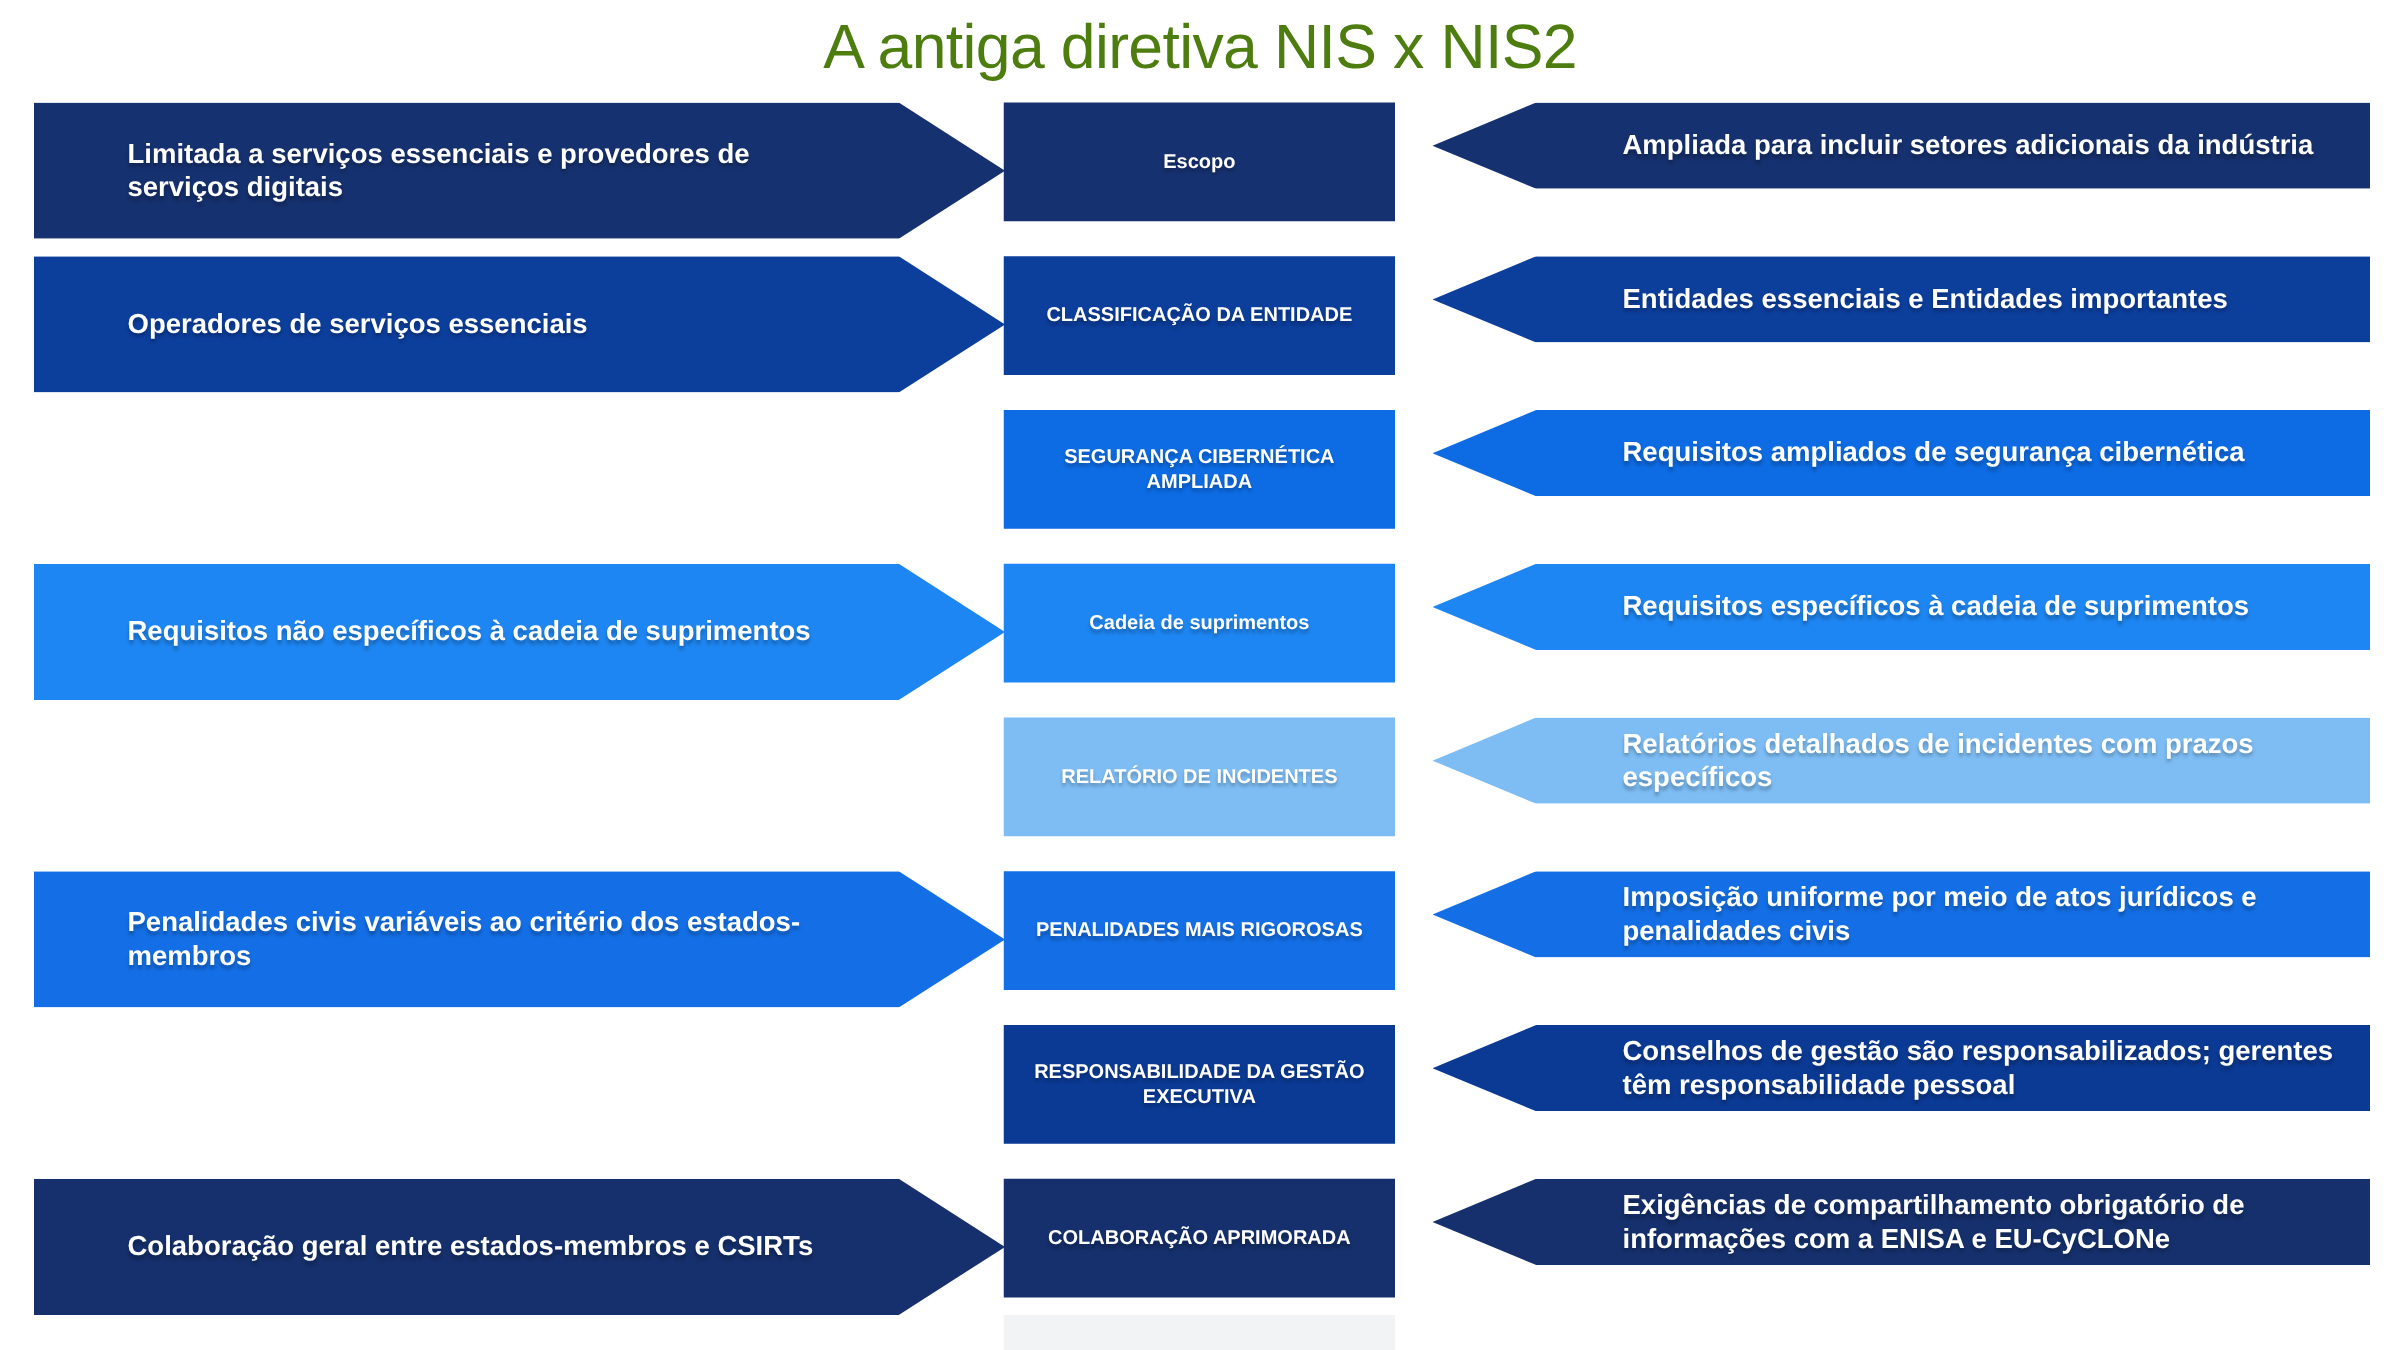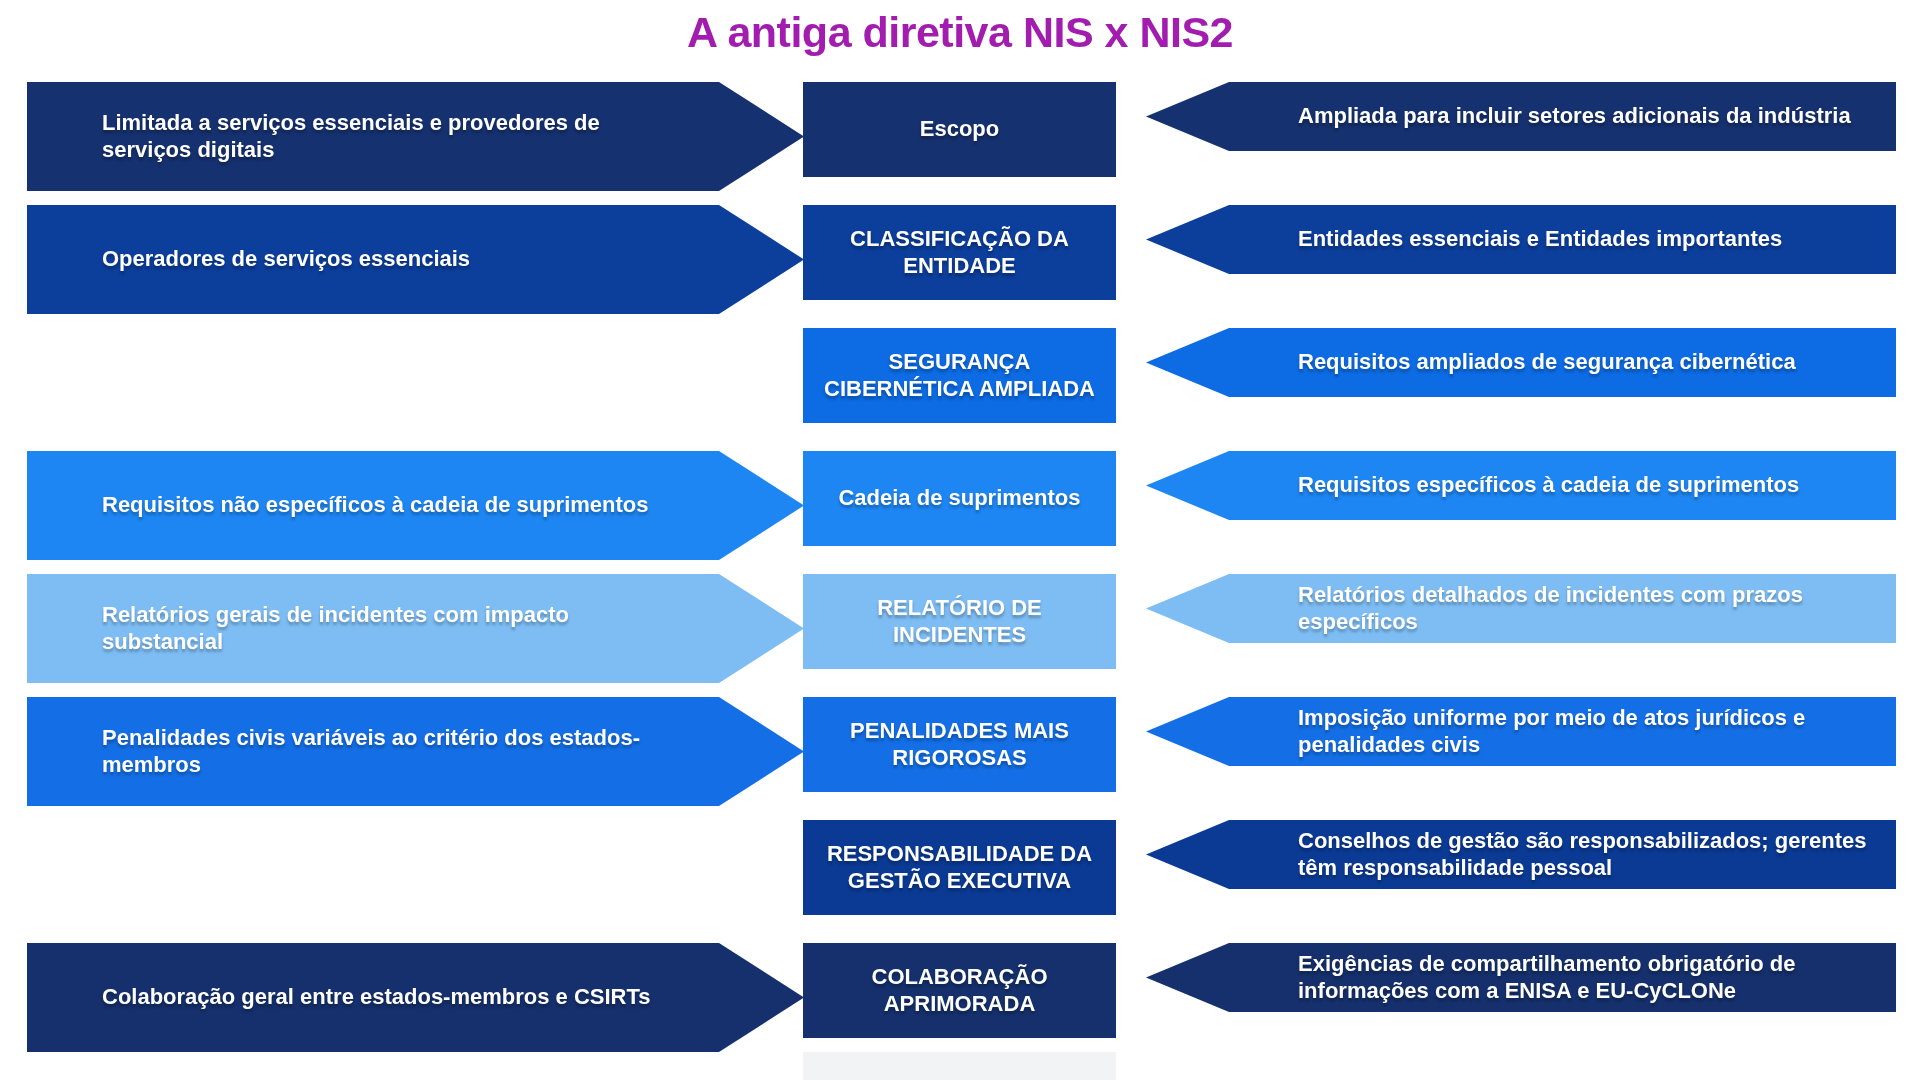--- a/index.html
+++ b/index.html
@@ -15,24 +15,24 @@
     position: relative;
     width: 1920px;
     height: 1080px;
   }
   .title {
     position: absolute;
     top: 8px;
     left: 0;
     width: 100%;
     text-align: center;
-    font-size: 43px;
-    font-weight: 700;
+    font-size: 50px;
+    font-weight: 400;
     letter-spacing: -0.5px;
-    color: #a21caf;
+    color: #4d7c0f;
   }
   .rows {
     position: absolute;
     top: 82px;
     left: 0;
     width: 100%;
   }
   .row {
     position: absolute;
     left: 0;
@@ -61,21 +61,21 @@
     width: 313px;
     height: 95px;
     background: var(--row-color);
     display: flex;
     align-items: center;
     justify-content: center;
     text-align: center;
   }
   .center-box .txt {
     padding: 0 14px;
-    font-size: 22px;
+    font-size: 16px;
   }
   .arrow-right {
     position: absolute;
     left: 1146px;
     top: 0;
     width: 750px;
     height: 69px;
     background: var(--row-color);
     clip-path: polygon(83px 0, 100% 0, 100% 100%, 83px 100%, 0 50%);
     display: flex;
@@ -144,23 +144,20 @@
     </div>
     <div class="center-box">
       <div class="txt center-text">Cadeia de suprimentos</div>
     </div>
     <div class="arrow-right">
       <div class="txt new-text">Requisitos específicos à cadeia de suprimentos</div>
     </div>
   </div>
 
   <div class="row" style="--row-color: #7DBDF4; top: 492px;">
-    <div class="arrow-left">
-      <div class="txt old-text">Relatórios gerais de incidentes com impacto substancial</div>
-    </div>
     <div class="center-box">
       <div class="txt center-text">RELATÓRIO DE INCIDENTES</div>
     </div>
     <div class="arrow-right">
       <div class="txt new-text">Relatórios detalhados de incidentes com prazos específicos</div>
     </div>
   </div>
 
   <div class="row" style="--row-color: #146FE6; top: 615px;">
     <div class="arrow-left">

